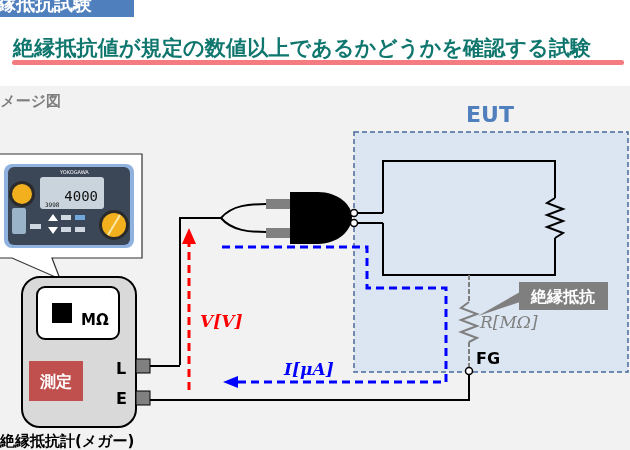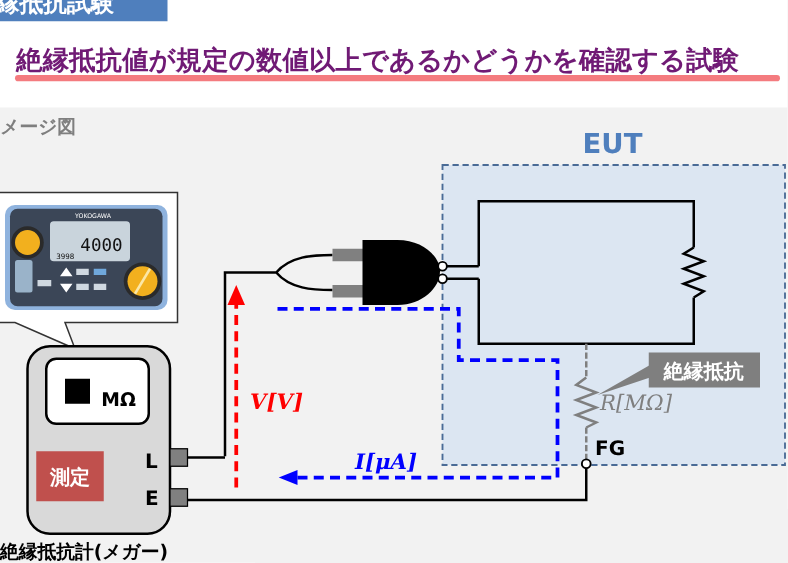--- a/index.html
+++ b/index.html
@@ -1,21 +1,21 @@
 <!DOCTYPE html>
 <html><head>
 <meta charset="utf-8">
 <style>
   html, body { margin:0; padding:0; }
   body { width:630px; height:450px; overflow:hidden; background:#ffffff; position:relative;
          font-family:"DejaVu Sans", sans-serif; }
   .tag { position:absolute; left:0; top:-10px; width:134px; height:27px; background:#4f7fbd;
          color:#fff; font-weight:bold; font-size:19px; line-height:27px; padding-left:0;
          overflow:hidden; white-space:nowrap; text-indent:-22px; }
-  .headline { position:absolute; left:13px; top:34px; font-size:21px; font-weight:bold; color:#701a75;
+  .headline { position:absolute; left:13px; top:34px; font-size:21px; font-weight:bold; color:#0f766e;
               white-space:nowrap; letter-spacing:0.2px; }
   .underline { position:absolute; left:12px; top:60px; width:612px; height:5px; background:#f47b7f;
                border-radius:3px; }
   .panel { position:absolute; left:0; top:86px; width:630px; height:364px; background:#f2f2f2; }
   .panel-label { position:absolute; left:0; top:92px; font-size:15px; font-weight:bold; color:#7f7f7f; }
   svg.diagram { position:absolute; left:0; top:0; }
   .txt { font-family:"DejaVu Sans", sans-serif; }
   .serif { font-family:"DejaVu Serif", serif; }
 </style>
 </head>

